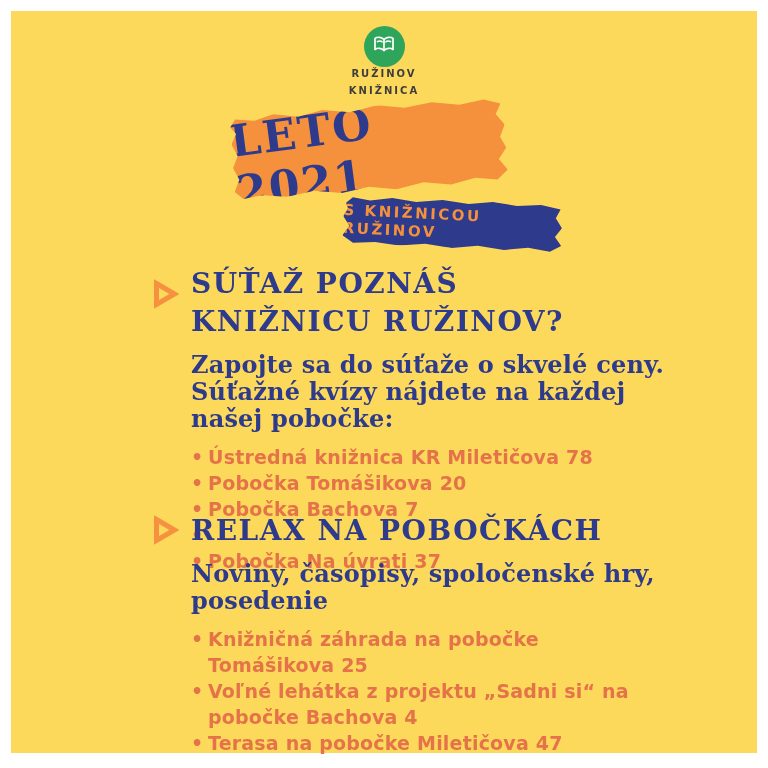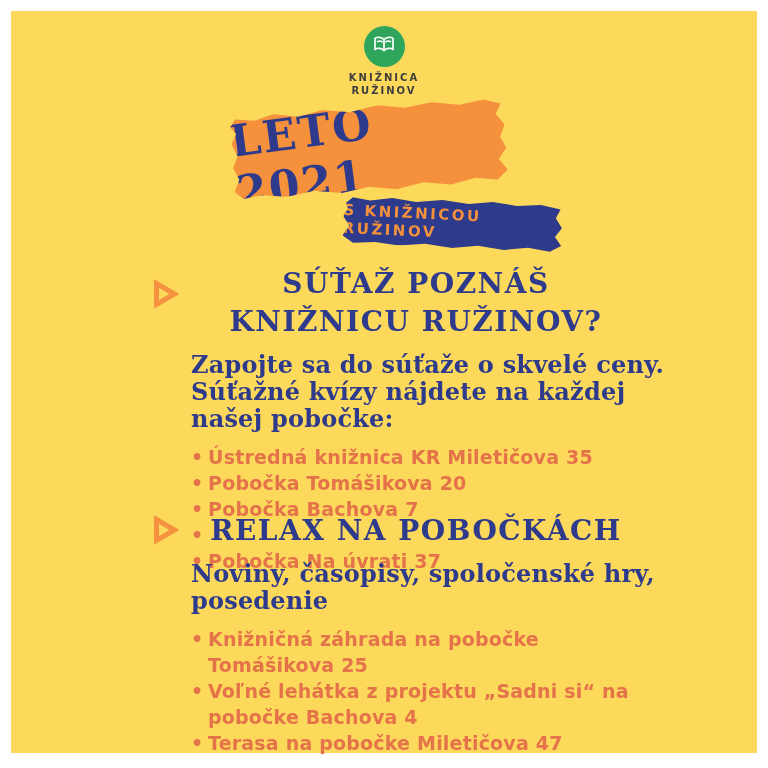--- a/index.html
+++ b/index.html
@@ -35,21 +35,21 @@
         font-size:15px;color:var(--orange,#F5913C);letter-spacing:2.5px;}
 
   
   .section{position:absolute;left:141px;width:540px;padding-left:39px;box-sizing:border-box;}
   .section-1{top:254px;}
   .section-2{top:493px;margin-top:8px;}
   .arrow{position:absolute;left:0;}
   .section-1 .arrow{top:14px;}
   .section-2 .arrow{top:3px;}
   .section h2{margin:0 0 10px 0;font-size:28px;font-weight:bold;line-height:38px;
-        color:var(--blue,#2E3A8B);letter-spacing:1.5px;max-width:450px;text-align:center;}
+        color:var(--blue,#2E3A8B);letter-spacing:1.5px;max-width:450px;}
   .section .intro{margin:0 0 12px 0;font-size:24px;font-weight:bold;line-height:27px;
         color:var(--blue,#2E3A8B);letter-spacing:0.2px;max-width:500px;}
   .branch-list{margin:6px 0 0 0;padding:0;list-style:none;
         font-family:"DejaVu Sans",sans-serif;font-weight:bold;font-size:19px;
         line-height:26px;color:var(--list_orange,#E5734A);letter-spacing:0.2px;}
   .branch-list li{display:flex;max-width:470px;}
   .branch-list .dot{width:17px;flex:0 0 17px;text-align:left;}
 </style>
 </head>
 <body>
@@ -63,43 +63,43 @@
           <svg width="26" height="26" viewBox="0 0 26 26" aria-hidden="true">
             <g fill="none" stroke="#ffffff" stroke-width="1.7" stroke-linecap="round" stroke-linejoin="round">
               <path d="M13 7.5 C10.5 5, 6.5 4.5, 4 6.5 L4 17.5 C6.5 15.5, 10.5 16, 13 18.5 C15.5 16, 19.5 15.5, 22 17.5 L22 6.5 C19.5 4.5, 15.5 5, 13 7.5 Z"></path>
               <path d="M13 7.5 L13 18.5"></path>
               <path d="M6.5 9.5 C8.5 8.8, 10.5 9.2, 11 9.8"></path>
               <path d="M15 9.8 C15.5 9.2, 17.5 8.8, 19.5 9.5"></path>
             </g>
           </svg>
         </span>
       </div>
+      <div class="logo-line">RUŽINOV</div>
       <div class="logo-line first">KNIŽNICA</div>
-      <div class="logo-line">RUŽINOV</div>
     </div>
 
     <div class="banner banner-orange">
       <span class="banner-text">LETO 2021</span>
     </div>
     <div class="banner banner-blue">
       <span class="banner-text">S KNIŽNICOU RUŽINOV</span>
     </div>
 
     <div class="section section-1">
       <span class="arrow">
         <svg width="27" height="30" viewBox="0 0 27 30" aria-hidden="true">
           <path d="M4.5 4.5 L22.5 15 L4.5 25.5 Z" fill="none" stroke="#F6913F" stroke-width="5" stroke-linejoin="miter"></path>
         </svg>
       </span>
       <h2>SÚŤAŽ POZNÁŠ KNIŽNICU RUŽINOV?</h2>
       <p class="intro">Zapojte sa do súťaže o skvelé ceny. Súťažné kvízy nájdete na každej našej pobočke:</p>
       <ul class="branch-list">
         <li>
             <span class="dot">•</span>
-            <span>Ústredná knižnica KR Miletičova 35</span>
+            <span>Ústredná knižnica KR Miletičova 78</span>
           </li>
         <li>
             <span class="dot">•</span>
             <span>Pobočka Tomášikova 20</span>
           </li>
         <li>
             <span class="dot">•</span>
             <span>Pobočka Bachova 7</span>
           </li>
         <li>

